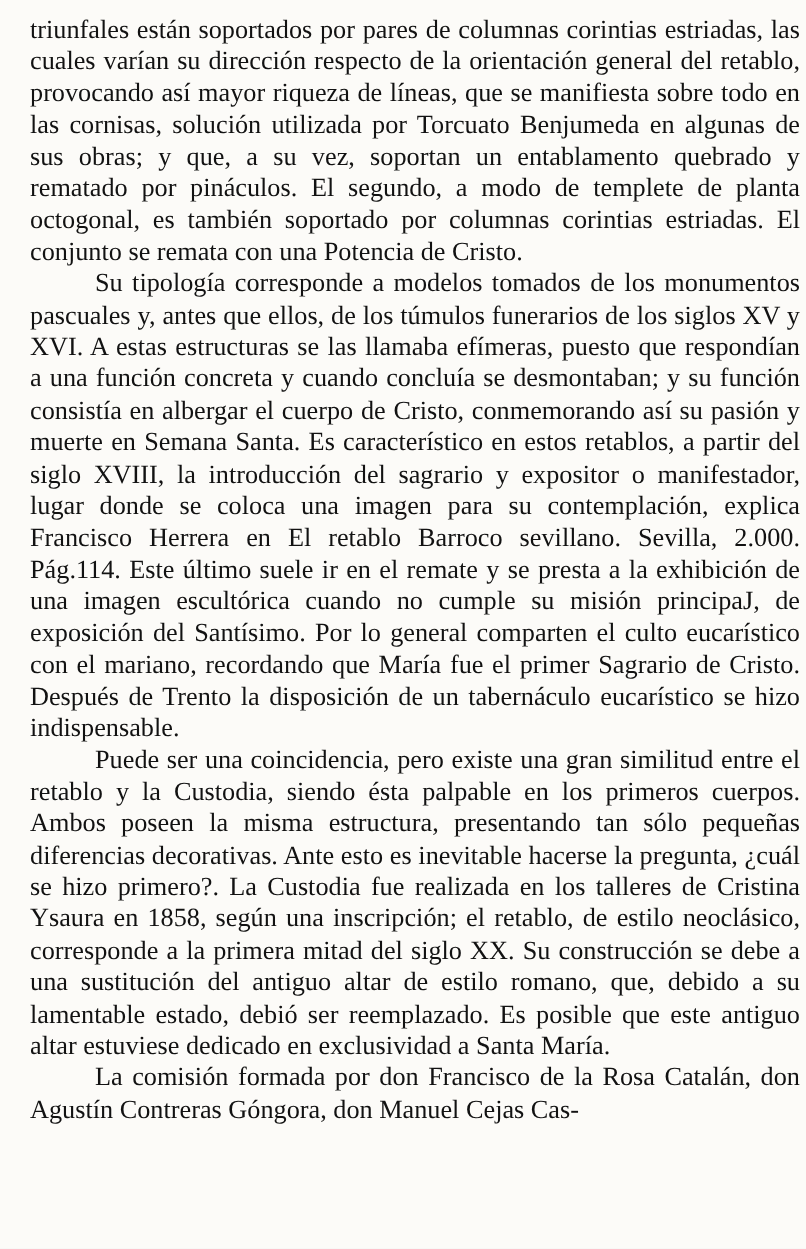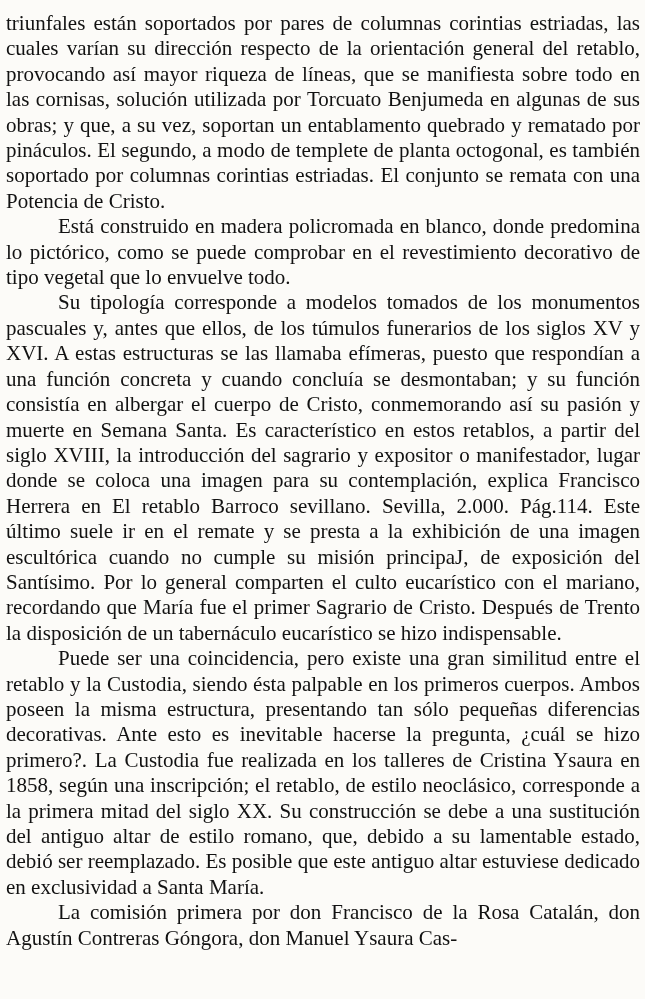--- a/index.html
+++ b/index.html
@@ -9,21 +9,21 @@
   }
   .page {
     width: 645px;
     height: 999px;
     box-sizing: border-box;
     background: #fcfbf8;
     color: #121212;
     font-family: "Liberation Serif", "DejaVu Serif", serif;
     font-size: 21px;
     line-height: 25.4px;
-    padding: 11px 5px 0 6px;
+    padding: 11px 5px 0 24px;
     overflow: hidden;
     text-align: justify;
     text-justify: inter-word;
   }
   .para {
     margin: 0;
     padding: 0;
   }
   .para.indent {
     text-indent: 52px;
@@ -31,21 +31,20 @@
   .bold { font-weight: normal; }
   .italic { }
 </style>
 </head>
 <body>
 
 <div class="page">
 
   <p class="para"><span>triunfales están soportados por pares de columnas corintias estriadas, las cuales varían su dirección respecto de la orientación general del retablo, provocando así mayor riqueza de líneas, que se manifiesta sobre todo en las cornisas, solución utilizada por Torcuato Benjumeda en algunas de sus obras; y que, a su vez, soportan un entablamento quebrado y rematado por pináculos. El segundo, a modo de templete de planta octogonal, es también soportado por columnas corintias estriadas. El conjunto se remata con una Potencia de Cristo.</span></p>
 
-  <p class="para indent"><span>Está construido en madera policromada en blanco, donde predomina lo pictórico, como se puede comprobar en el revestimiento decorativo de tipo vegetal que lo envuelve todo.</span></p>
 
   <p class="para indent"><span>Su tipología corresponde a modelos tomados de los monumentos pascuales y, antes que ellos, de los túmulos funerarios de los siglos XV y XVI. A estas estructuras se las llamaba efímeras, puesto que respondían a una función concreta y cuando concluía se desmontaban; y su función consistía en albergar el cuerpo de Cristo, conmemorando así su pasión y muerte en Semana Santa. Es característico en estos retablos, a partir del siglo XVIII, la introducción del sagrario y expositor o </span><span class="bold">manifestador,</span><span> lugar donde se coloca una imagen para su contemplación, explica Francisco Herrera en </span><span class="italic">El retablo Barroco sevillano</span><span>. Sevilla, 2.000. Pág.114. Este último suele ir en el remate y se presta a la exhibición de una imagen escultórica cuando no cumple su misión principaJ, de exposición del Santísimo. Por lo general comparten el culto eucarístico con el mariano, recordando que María fue el primer Sagrario de Cristo. Después de Trento la disposición de un tabernáculo eucarístico se hizo indispensable.</span></p>
 
   <p class="para indent"><span>Puede ser una coincidencia, pero existe una gran similitud entre el retablo y la Custodia, siendo ésta palpable en los primeros cuerpos. Ambos poseen la misma estructura, presentando tan sólo pequeñas diferencias decorativas. Ante esto es inevitable hacerse la pregunta, ¿cuál se hizo primero?. La Custodia fue realizada en los talleres de </span><span class="bold">Cristina Ysaura</span><span> en 1858, según una inscripción; el retablo, de estilo neoclásico, corresponde a la primera mitad del siglo XX. Su construcción se debe a una sustitución del antiguo altar de estilo romano, que, debido a su lamentable estado, debió ser reemplazado. Es posible que este antiguo altar estuviese dedicado en exclusividad a Santa María.</span></p>
 
-  <p class="para indent"><span>La comisión primera por </span><span class="bold">don Francisco de la Rosa Catalán, don Agustín Contreras Góngora, don Manuel Ysaura Cas-</span></p>
+  <p class="para indent"><span>La comisión formada por </span><span class="bold">don Francisco de la Rosa Catalán, don Agustín Contreras Góngora, don Manuel Cejas Cas-</span></p>
 
 </div>
 
 </body></html>

